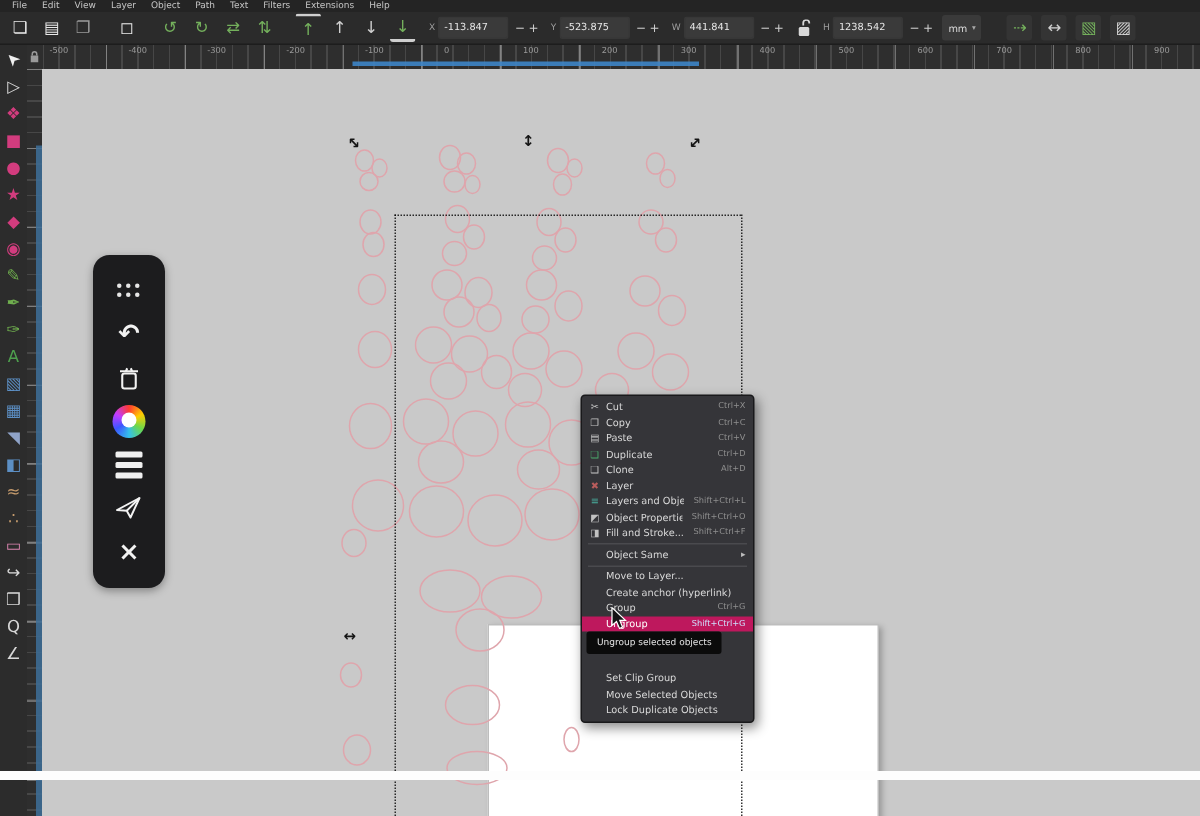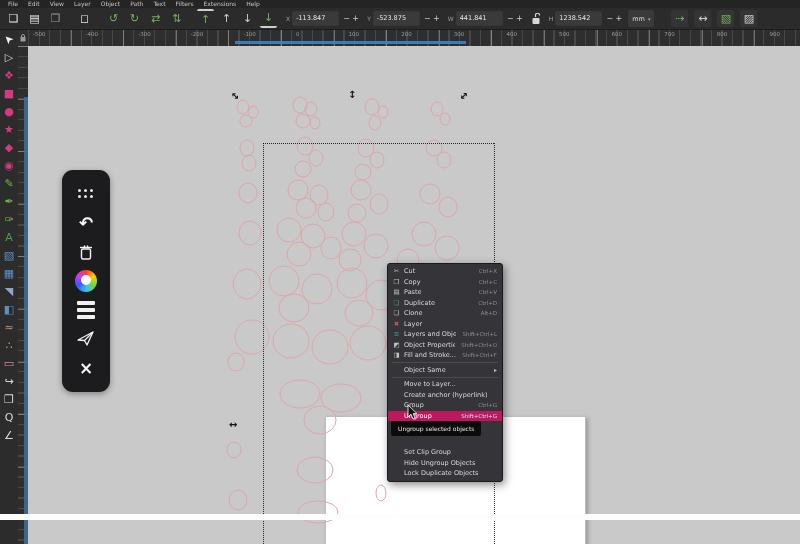--- a/index.html
+++ b/index.html
@@ -506,21 +506,21 @@
         <span class="cm-label">Ungroup</span>
         <span class="cm-shortcut">Shift+Ctrl+G</span>
       </div>
       <div class="cm-spacer"></div>
       <div class="cm-row">
         <span class="cm-icon"></span>
         <span class="cm-label">Set Clip Group</span>
       </div>
       <div class="cm-row">
         <span class="cm-icon"></span>
-        <span class="cm-label">Hide Ungroup Objects</span>
+        <span class="cm-label">Move Selected Objects</span>
       </div>
       <div class="cm-row">
         <span class="cm-icon"></span>
         <span class="cm-label">Lock Duplicate Objects</span>
       </div>
     </div>
   <div id="ungroup-tooltip">Ungroup selected objects</div>
 
   <svg id="mouse-cursor" width="12" height="16" viewBox="0 0 12 16">
     <polygon points="1,0 1,12 4,9.3 6,14 8,13 6.2,8.6 10,8.6" fill="#141414" stroke="#ffffff" stroke-width="0.8"></polygon>

